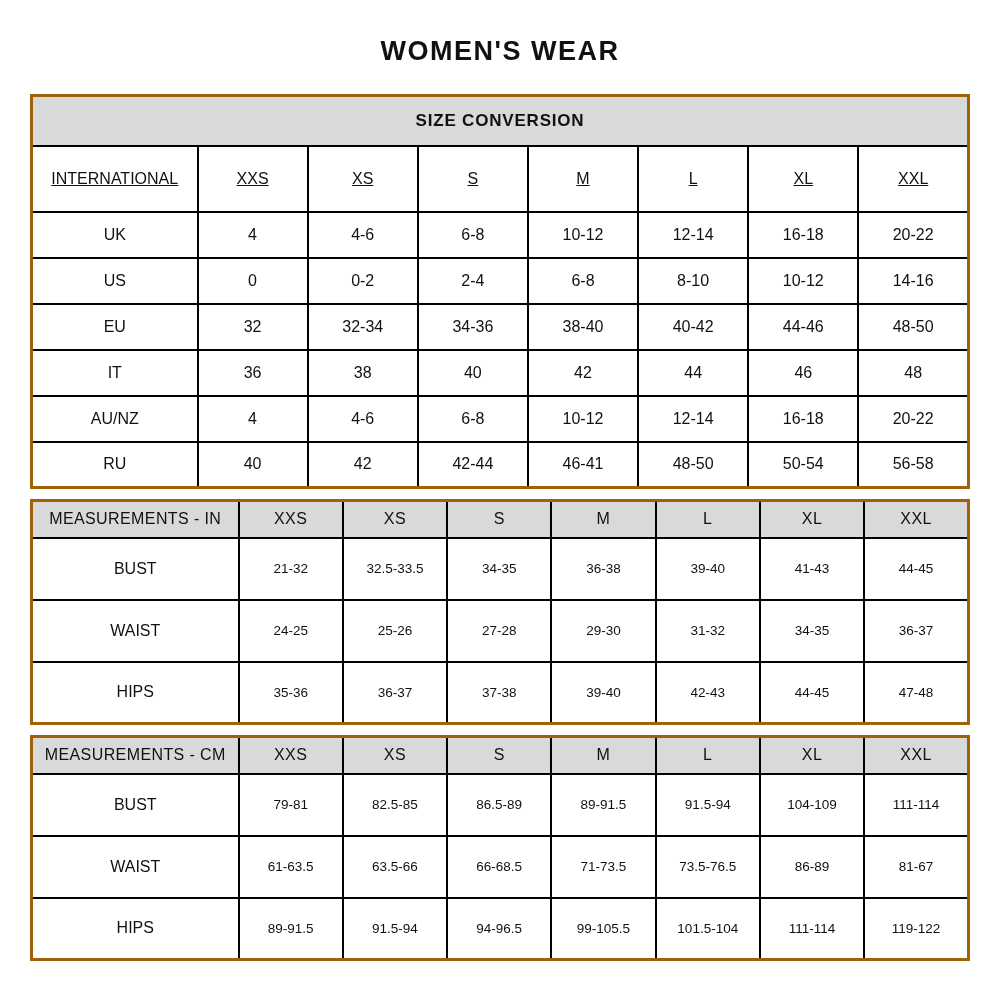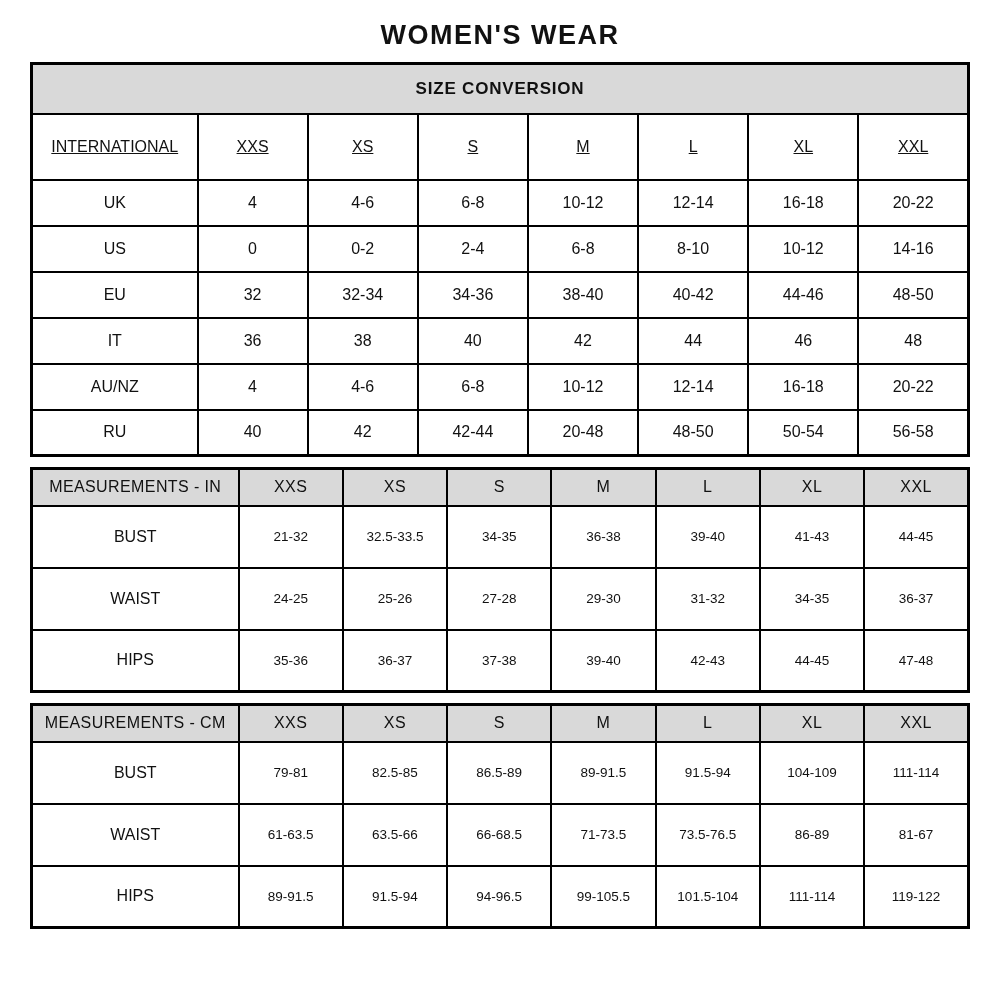--- a/index.html
+++ b/index.html
@@ -4,34 +4,34 @@
 <style>
   * { box-sizing: border-box; }
   html, body { margin: 0; padding: 0; }
   body {
     width: 1000px; height: 1000px;
     background: #ffffff;
     font-family: "Liberation Sans", "DejaVu Sans", sans-serif;
     color: #111111;
   }
   .page-title {
-    margin: 0;
+    margin: 16px;
     padding: 20px 0 11px 0;
     text-align: center;
     font-size: 27px;
     font-weight: 700;
     letter-spacing: 1.5px;
     color: #111111;
   }
   table.tbl {
     width: 940px;
     margin: 0 auto;
     border-collapse: collapse;
     table-layout: fixed;
-    border: 3px solid #000000;
+    border: 3px solid #a16207;
   }
   table.tbl + table.tbl { margin-top: 10px; }
   .tbl th, .tbl td {
     border: 2px solid #000;
     text-align: center;
     vertical-align: middle;
     padding: 0;
     overflow: hidden;
   }
   
@@ -129,21 +129,21 @@
     <td>10-12</td>
     <td>12-14</td>
     <td>16-18</td>
     <td>20-22</td>
   </tr>
   <tr class="data-row">
     <td class="row-label">RU</td>
     <td>40</td>
     <td>42</td>
     <td>42-44</td>
-    <td>20-48</td>
+    <td>46-41</td>
     <td>48-50</td>
     <td>50-54</td>
     <td>56-58</td>
   </tr>
 </tbody>
   </table>
 
 <table class="tbl tm">
   <colgroup>
       <col class="c-label">

